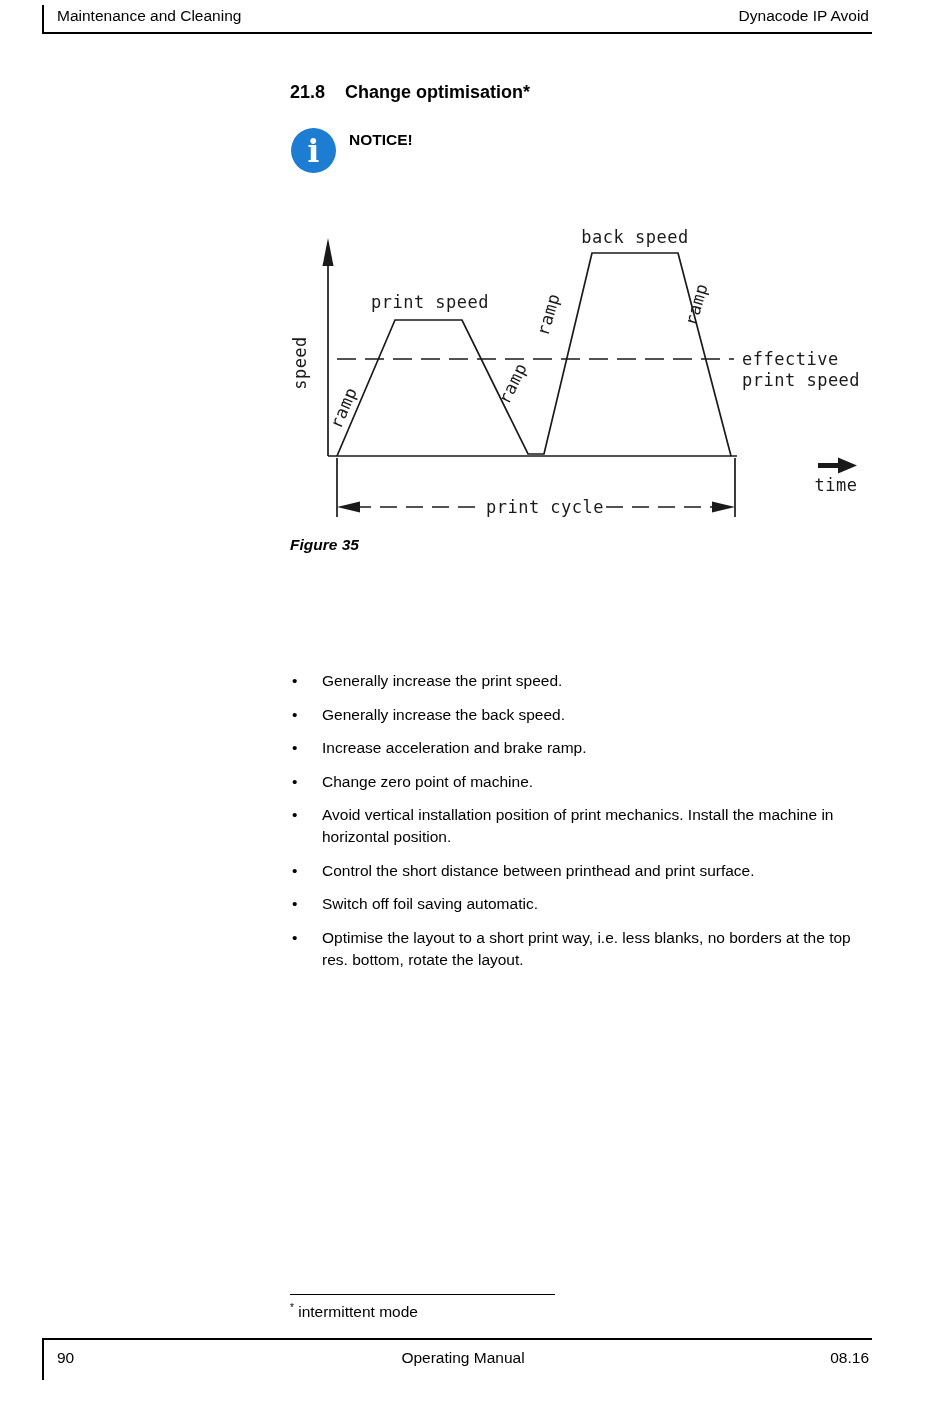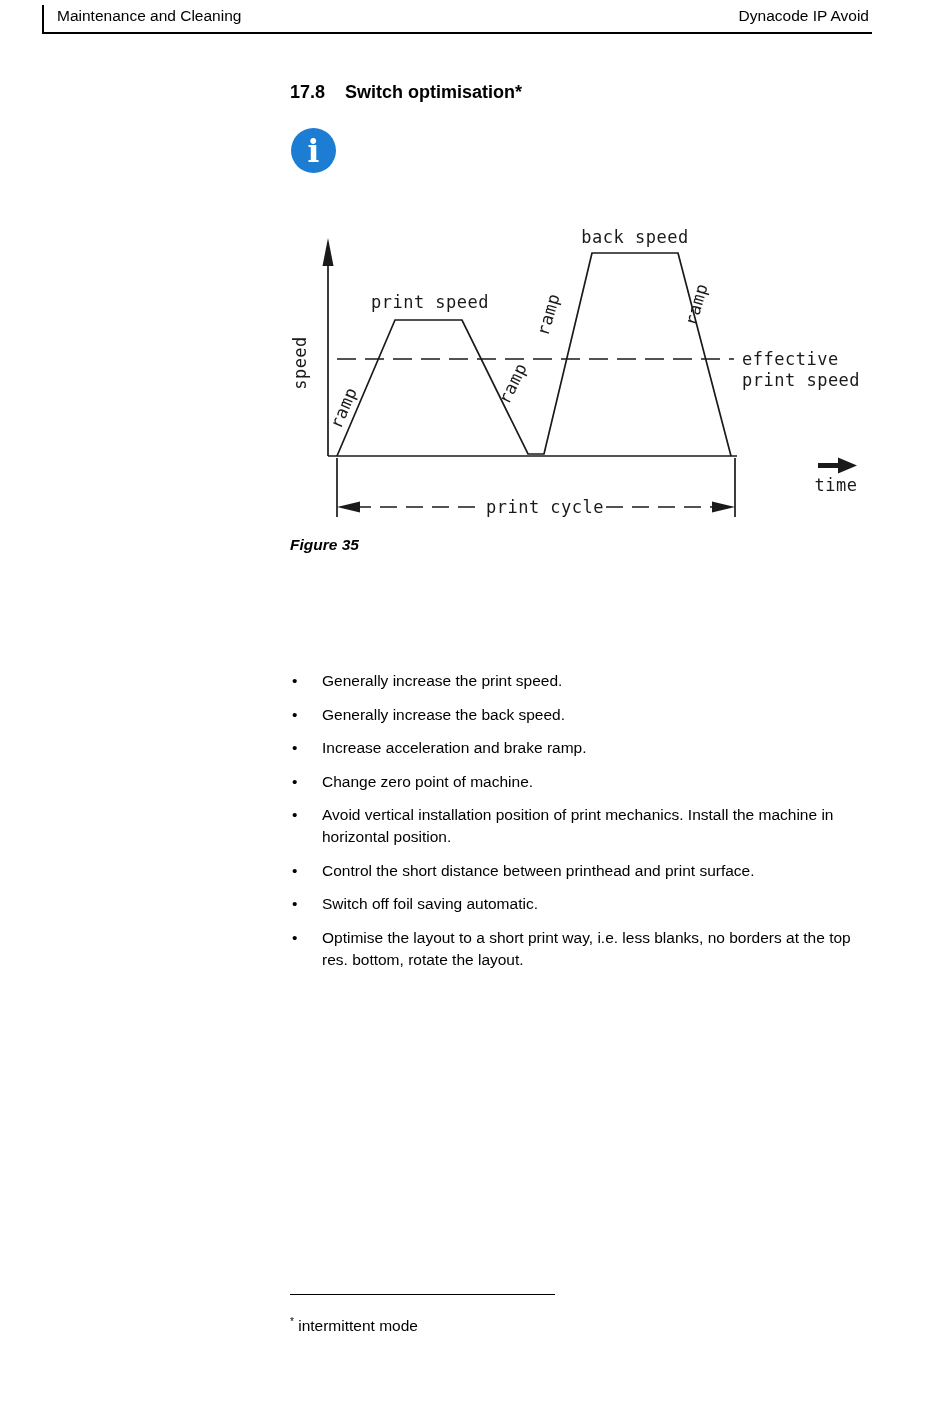--- a/index.html
+++ b/index.html
@@ -58,21 +58,21 @@
   }
   .bullet-item {
     display:flex; margin-bottom:11.5px; font-size:15.5px; line-height:22px;
   }
   .bullet { width:32px; flex:0 0 auto; padding-left:2px; }
   .bullet-text { flex:1; }
 
   
   .footnote { position:absolute; left:290px; top:1294px; }
   .footnote-line { width:265px; border-top:1px solid #000; }
-  .footnote-text { font-size:15.5px; margin-top:21px; }
+  .footnote-text { font-size:15.5px; margin-top:7px; }
   .footnote-text sup { font-size:10px; }
 
   
   .footer {
     position:absolute; left:42px; top:1338px; width:830px; height:42px;
     border-top:2px solid #000; border-left:2px solid #000;
     display:flex; align-items:flex-start; padding:9px 3px 0 13px;
     font-size:15.5px;
   }
   .footer-left { flex:1; text-align:left; }
@@ -83,27 +83,28 @@
 <body>
 
 <div class="page">
 
   <div class="header">
     <span>Maintenance and Cleaning</span>
     <span>Dynacode IP Avoid</span>
   </div>
 
   <div class="heading">
-    <span class="heading-number">17.8</span>
-    <span class="heading-title">Switch optimisation*</span>
+    <span class="heading-number">21.8</span>
+    <span class="heading-title">Change optimisation*</span>
   </div>
 
   <div class="notice">
     <div class="notice-icon">i</div>
     <div class="notice-texts">
+      <div class="notice-title">NOTICE!</div>
     </div>
   </div>
 
   <svg class="figure-svg" viewBox="0 0 578 300" width="578" height="300" xmlns="http://www.w3.org/2000/svg">
 
     <line class="ln" x1="38" y1="34" x2="38" y2="230"></line>
     <polygon points="38,12 32.5,40 43.5,40"></polygon>
 
     <line class="ln" x1="38" y1="230" x2="447" y2="230"></line>
 
@@ -173,14 +174,19 @@
   </ul>
 
   <div class="footnote">
     <div class="footnote-line"></div>
     <div class="footnote-text">
       <sup>*</sup>
       <span>intermittent mode</span>
     </div>
   </div>
 
+  <div class="footer">
+    <span class="footer-left">90</span>
+    <span class="footer-center">Operating Manual</span>
+    <span class="footer-right">08.16</span>
+  </div>
 
 </div>
 
 </body></html>

